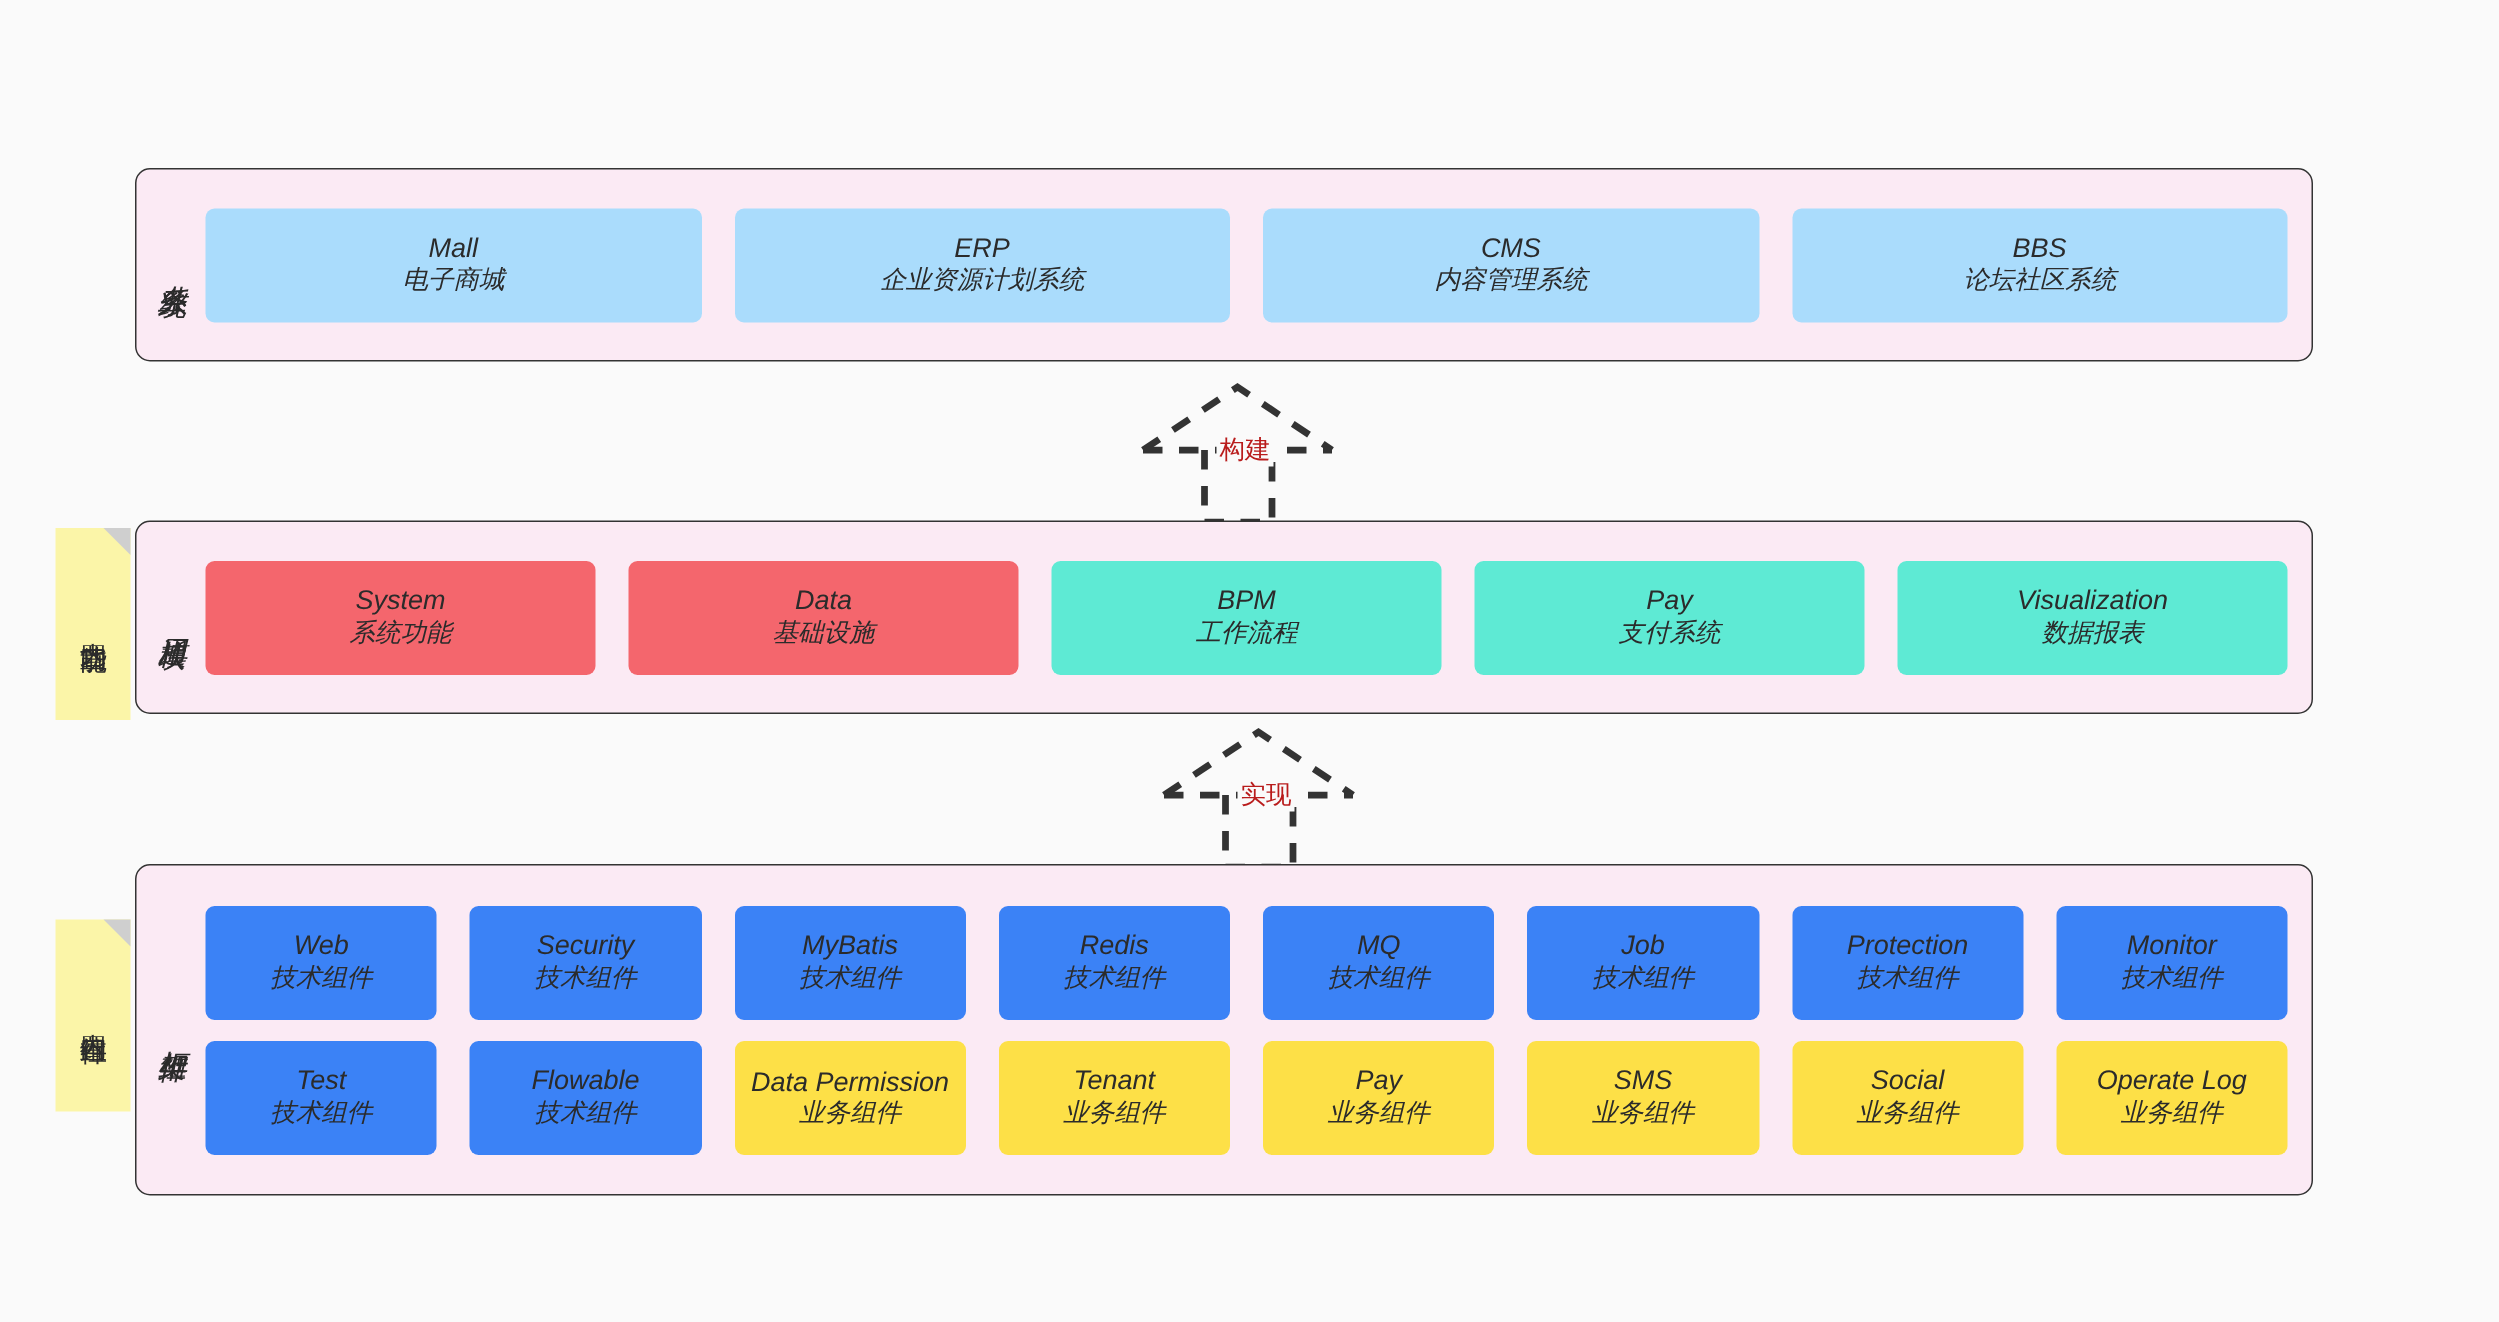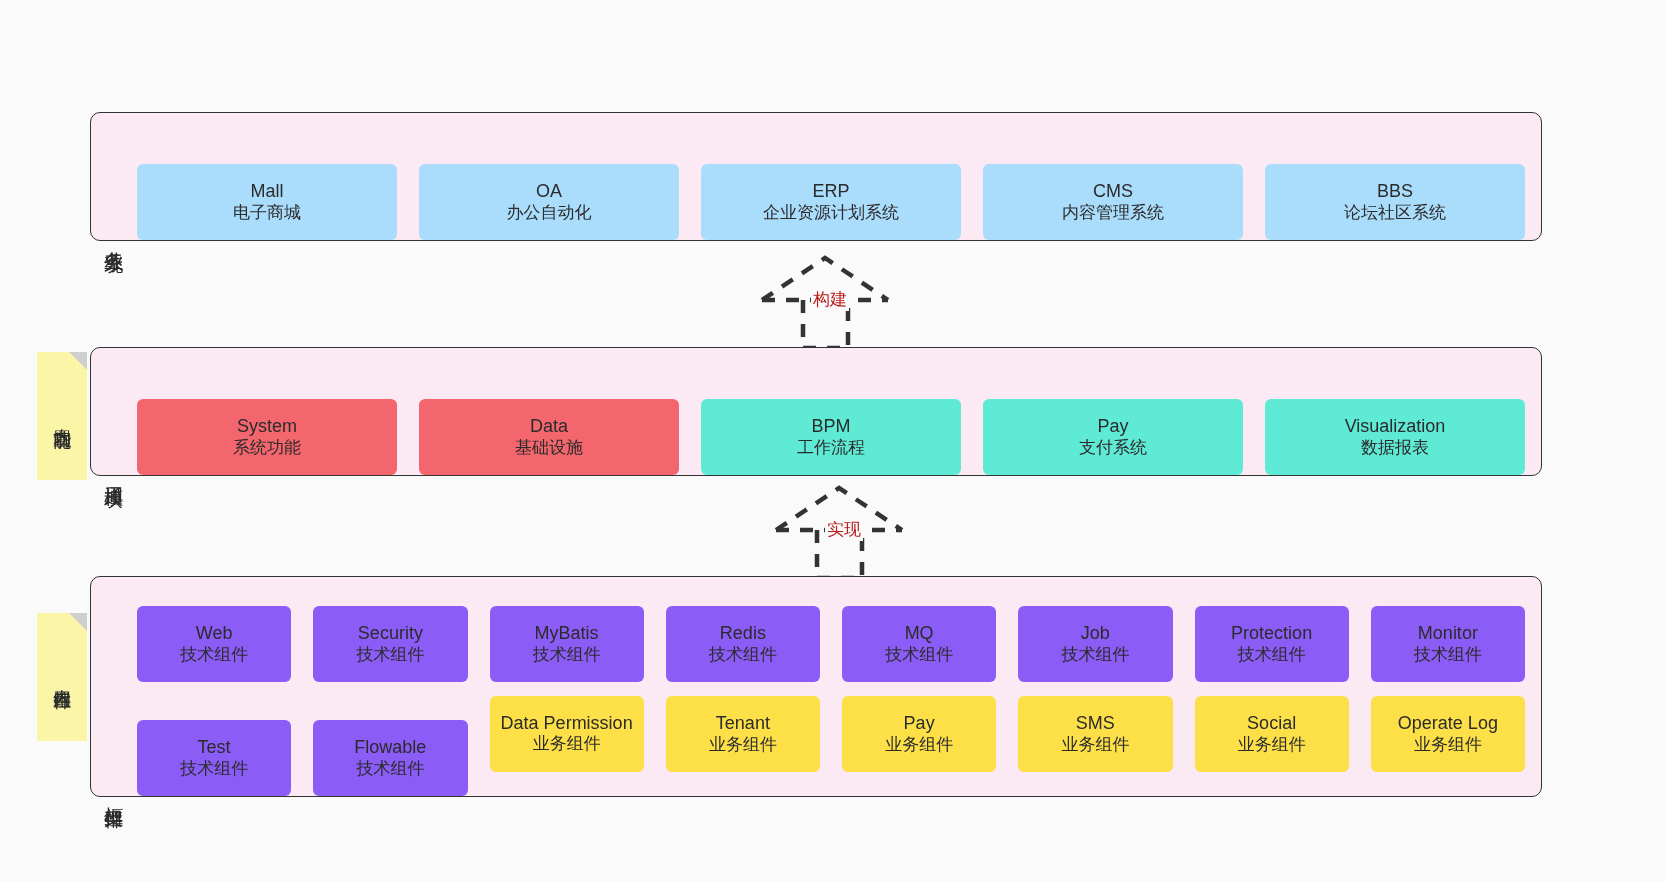--- a/index.html
+++ b/index.html
@@ -22,21 +22,22 @@
   }
 
   
   .layer {
     position: absolute;
     box-sizing: border-box;
     background: #fbeaf4;
     border: 1.6px solid #333333;
     border-radius: 10px;
     display: flex;
-    align-items: flex-end;
+    align-items: center;
+    font-style: italic;
   }
   .layer-title {
     flex: 0 0 auto;
     width: 46px;
     display: flex;
     align-items: center;
     justify-content: center;
     font-size: 19px;
     line-height: 1.12;
     color: #2b2b2b;
@@ -76,21 +77,21 @@
     font-size: 18px;
   }
   .node .n-cn {
     font-size: 17px;
   }
   .node.tall3 .n-en { line-height: 1.18; }
 
   .blue   { background: #aadcfc; }
   .red    { background: #f4666d; }
   .pink   { background: #5eead4; }
-  .green  { background: #8b5cf6; margin-top: 24px; }
+  .green  { background: #3b82f6; }
   .lgreen { background: #fde047; }
 
   
   #layer-business { left: 90px;  top: 112px; width: 1452px; height: 129px; }
   #layer-business .layer-body { padding-left: 0; }
   #layer-business .node { height: 76px; }
 
   #layer-modules  { left: 90px;  top: 347px; width: 1452px; height: 129px; }
   #layer-modules .node { height: 76px; }
 
@@ -154,24 +155,20 @@
 
   <div class="layer" id="layer-business">
     <div class="layer-title">业务系统</div>
     <div class="layer-body">
       <div class="row">
         <div class="node blue">
           <span class="n-en">Mall</span>
           <span class="n-cn">电子商城</span>
         </div>
         <div class="node blue">
-          <span class="n-en">OA</span>
-          <span class="n-cn">办公自动化</span>
-        </div>
-        <div class="node blue">
           <span class="n-en">ERP</span>
           <span class="n-cn">企业资源计划系统</span>
         </div>
         <div class="node blue">
           <span class="n-en">CMS</span>
           <span class="n-cn">内容管理系统</span>
         </div>
         <div class="node blue">
           <span class="n-en">BBS</span>
           <span class="n-cn">论坛社区系统</span>

